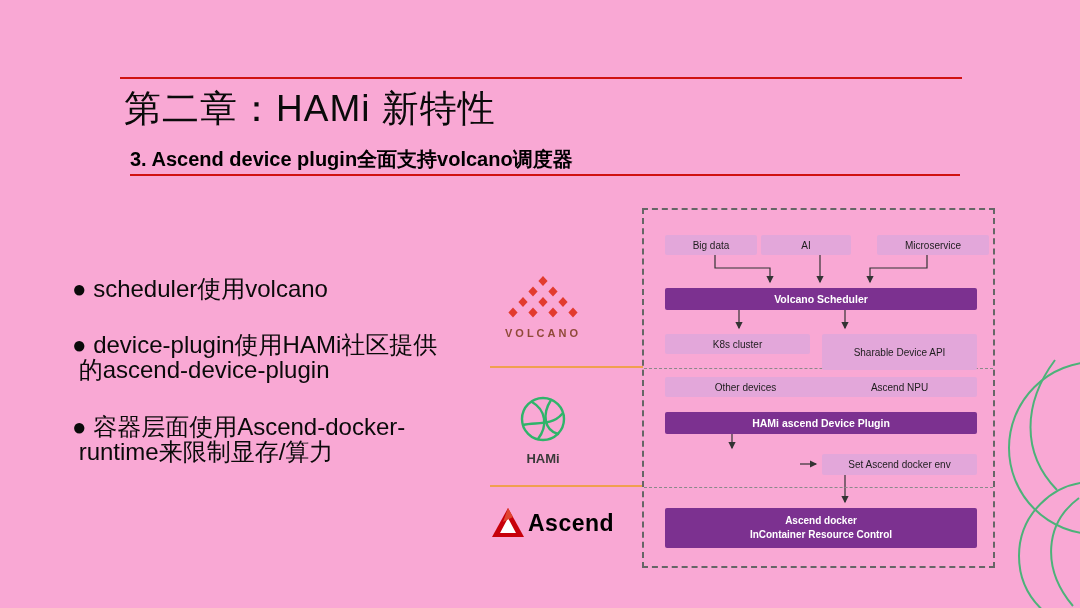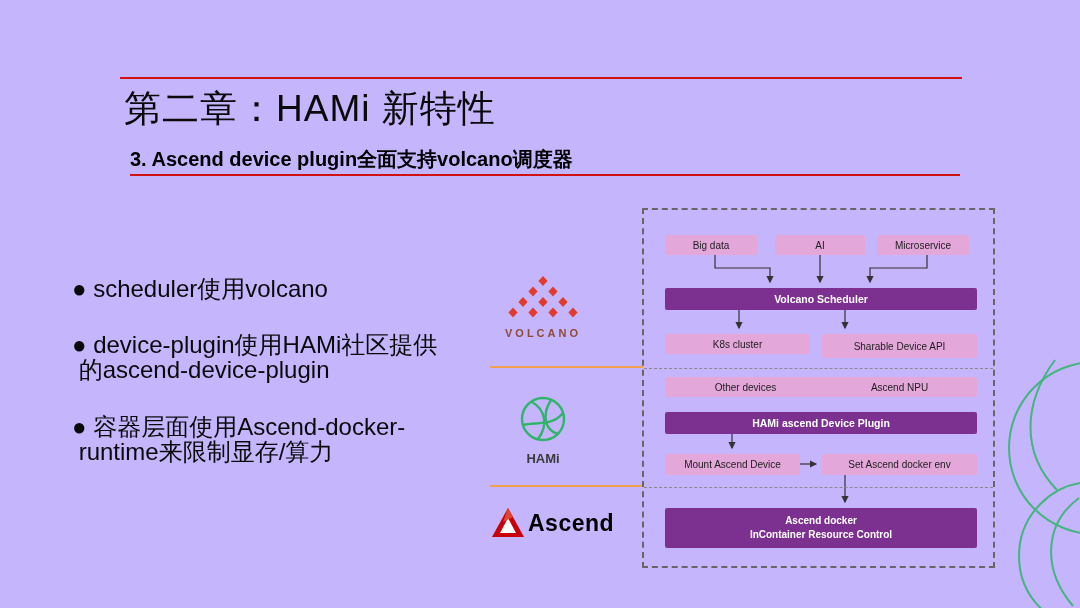--- a/index.html
+++ b/index.html
@@ -1,18 +1,18 @@
 <!DOCTYPE html>
 <html><head>
 <meta charset="utf-8">
 <style>
   * { margin:0; padding:0; box-sizing:border-box; }
   html,body { background:#ffffff; }
   body { font-family:"Liberation Sans", sans-serif; color:#111; }
-  .slide { position:relative; width:1080px; height:608px; background:#c4b5fd; overflow:hidden; }
+  .slide { position:relative; width:1080px; height:608px; background:#f9a8d4; overflow:hidden; }
 
   .redline { position:absolute; background:#d01212; height:2px; }
   .redline.top { left:120px; top:77px; width:842px; }
   .redline.sub { left:130px; top:174px; width:830px; height:2px; }
 
   .title { position:absolute; left:124px; top:84px; font-size:37px; font-weight:500; color:#0a0a0a; letter-spacing:1px; }
   .subtitle { position:absolute; left:130px; top:146px; font-size:20px; font-weight:700; color:#000; }
 
   .intro { position:absolute; left:72px; top:212px; font-size:20px; color:#0a0a0a; }
   .bullet { position:absolute; left:72px; font-size:24px; line-height:25px; color:#0a0a0a; white-space:pre-wrap; }
@@ -38,25 +38,25 @@
   .section-divider { position:absolute; left:0; width:100%; height:0; border-top:1.5px dashed #8a8a8a; }
   .section-divider.d1 { top:158px; }
   .section-divider.d2 { top:277px; }
 
   .dbox { position:absolute; display:flex; align-items:center; justify-content:center;
           font-size:10px; border-radius:2px; text-align:center; }
   .dbox.light { background:#e3a7da; color:#1d1d1d; }
   .dbox.dark  { background:#7c3190; color:#fff; font-weight:700; }
 
   .wl0 { left:21px;  top:25px;  width:92px; height:20px;text-align:center; }
-  .wl1 { left:131px; top:25px;  width:90px;  height:20px; }
-  .wl2 { left:233px; top:25px;  width:92px; height:20px; }
+  .wl1 { left:117px; top:25px;  width:90px;  height:20px; }
+  .wl2 { left:233px; top:25px;  width:112px; height:20px; }
   .scheduler { left:21px; top:78px; width:312px; height:22px; font-size:10.5px; }
   .cl0 { left:21px;  top:124px; width:145px; height:20px; }
-  .cl1 { left:178px; top:124px; width:155px; height:24px; }
+  .cl1 { left:178px; top:124px; width:155px; height:36px; }
   .dv0 { left:21px;  top:167px; width:161px; height:20px; }
   .dv1 { left:178px; top:167px; width:155px; height:20px; }
   .plugin { left:21px; top:202px; width:312px; height:22px; font-size:10.5px; }
   .ac0 { left:21px;  top:244px; width:135px; height:21px; }
   .ac1 { left:178px; top:244px; width:155px; height:21px; }
   .docker { left:21px; top:298px; width:312px; height:40px; white-space:pre-line; line-height:14px; }
 
   .connectors { position:absolute; left:0; top:0; pointer-events:none; }
   .watermark { position:absolute; left:993px; top:358px; }
 </style>
@@ -143,21 +143,20 @@
     <div class="dbox dark scheduler">Volcano Scheduler</div>
 
     <div class="dbox light cl0">K8s cluster</div>
     <div class="dbox light cl1">Sharable Device API</div>
 
     <div class="dbox light dv0">Other devices</div>
     <div class="dbox dark plugin">HAMi ascend Device Plugin</div>
 
     <div class="dbox light dv1">Ascend NPU</div>
 
-    <div class="dbox light ac0">Mount Ascend Device</div>
     <div class="dbox light ac1">Set Ascend docker env</div>
 
     <div class="dbox dark docker">Ascend docker
 InContainer Resource Control</div>
   </div>
 
   <svg class="watermark" width="87" height="250" viewBox="0 0 87 250">
     <g fill="none" stroke="#2fb46a" stroke-width="2" opacity="0.85">
       <circle cx="102" cy="90" r="86"></circle>
       <circle cx="100" cy="198" r="74"></circle>

